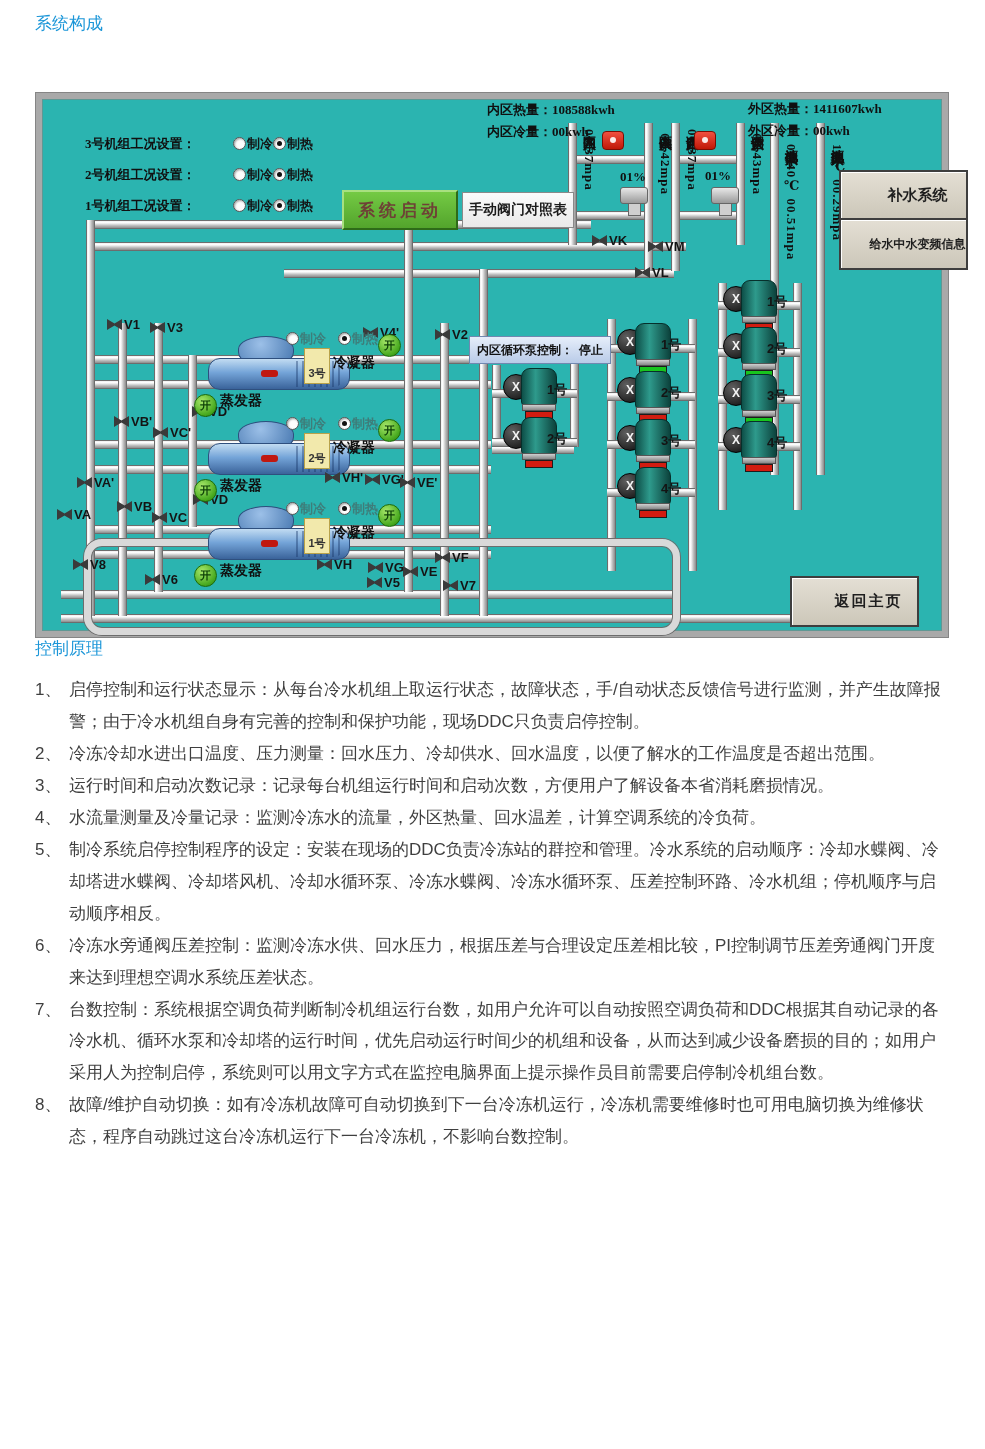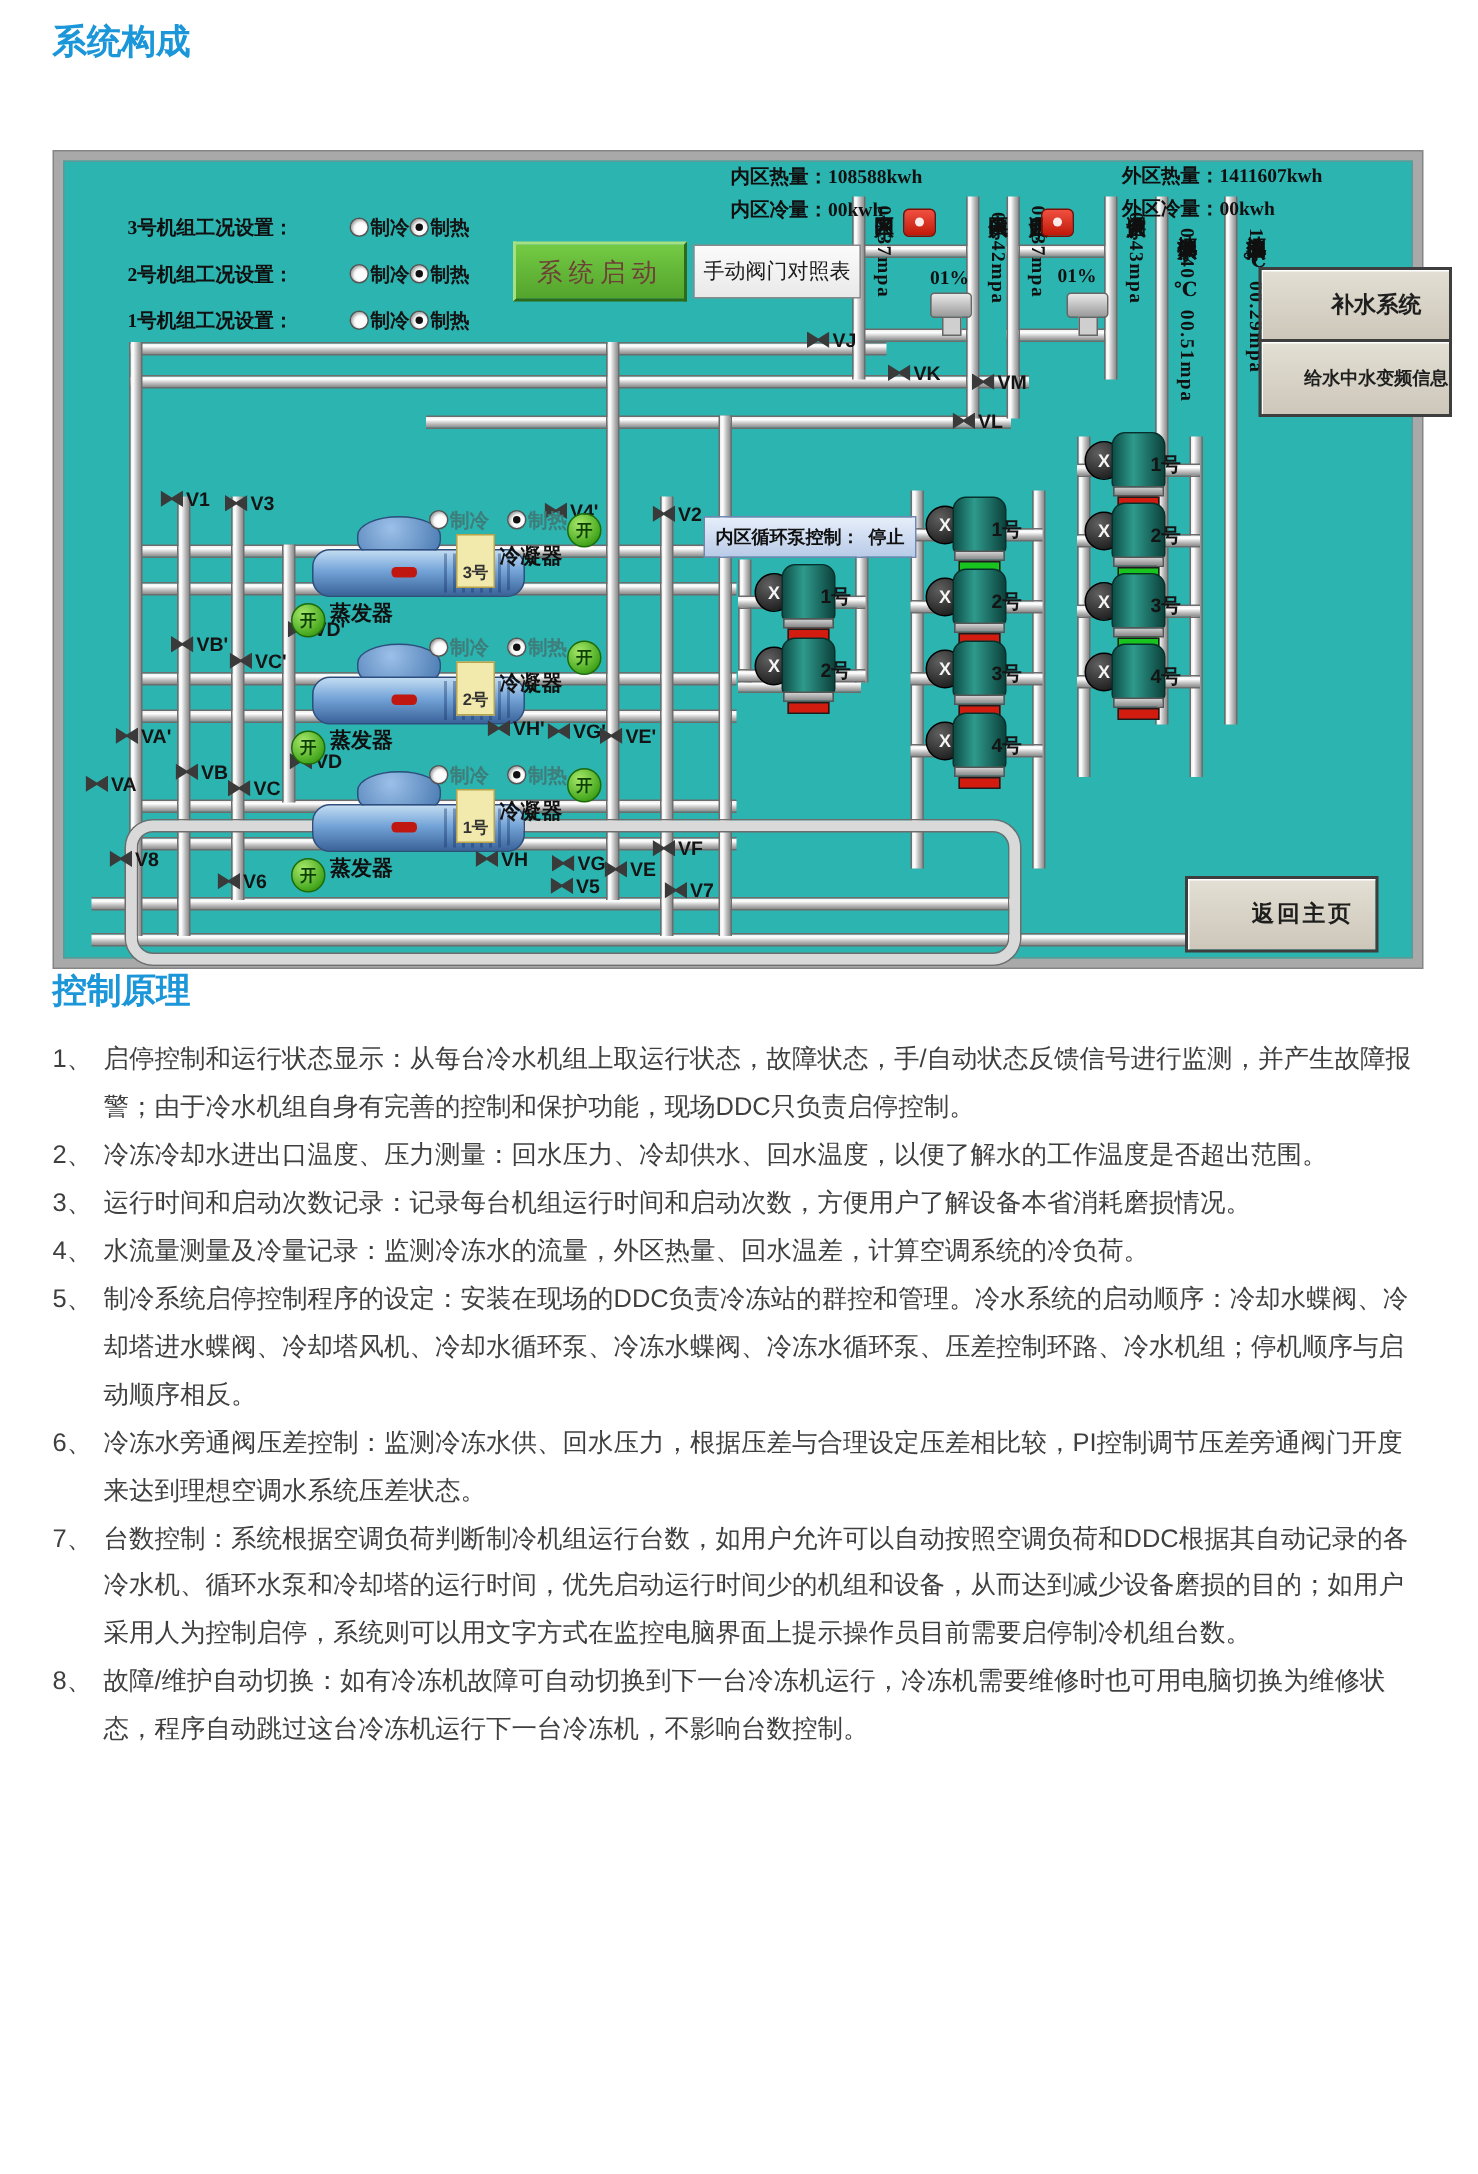--- a/index.html
+++ b/index.html
@@ -1,18 +1,18 @@
 <!DOCTYPE html>
 <html><head>
 <meta charset="utf-8">
 <style>
   html,body{margin:0;padding:0;background:#ffffff;}
   body{width:985px;font-family:"Liberation Sans","DejaVu Sans",sans-serif;}
   .page{padding:12px 38px 40px 35px;}
-  h2.sec{color:#1b96d8;font-size:23px;font-weight:bold;margin:0 0 14px 0;}
+  h2.sec{color:#1b96d8;font-size:17px;font-weight:normal;margin:0 0 14px 0;}
   .para{color:#3f3f3f;font-size:17px;line-height:1.6;margin:0 0 24px 0;}
   .sec-principle{margin-top:124px;}
   .principles{margin-top:14px;}
   .pr-item{display:flex;font-size:17px;color:#3f3f3f;line-height:1.88;}
   .pr-num{flex:0 0 34px;}
   .pr-text{flex:1;}
 
   
   .hmi{position:relative;width:912px;height:544px;margin:58px 0 0 1px;background:#a9a9a9;box-shadow:0 0 0 1px #858585;}
   .hmi-bg{position:absolute;left:6px;top:6px;right:6px;bottom:6px;background:#2bb4b0;border:1px solid #5f9894;}
@@ -25,21 +25,21 @@
   .valve-ic{position:absolute;width:15px;height:11px;background:#3a3a3a;clip-path:polygon(0 0,50% 42%,100% 0,100% 100%,50% 58%,0 100%);z-index:5;}
   .green-ind{position:absolute;width:21px;height:21px;border-radius:50%;background:radial-gradient(circle at 35% 30%,#a8e86a,#46a81e 70%,#2d7a10);border:1px solid #1d6b0a;color:#0c3f06;font:bold 11px "Liberation Serif",serif;display:flex;align-items:center;justify-content:center;z-index:6;}
   .red-dev{position:absolute;width:20px;height:17px;background:linear-gradient(180deg,#f05040,#c01808);border:1px solid #7a0e04;border-radius:4px;z-index:6;}
   .red-dev::after{content:"";position:absolute;left:7px;top:5px;width:6px;height:6px;border-radius:50%;background:#fff;opacity:.9;}
   .gray-valve{position:absolute;width:26px;height:15px;background:linear-gradient(180deg,#e8e8e8,#9a9a9a);border:1px solid #666;border-radius:3px;z-index:5;}
   .gray-valve::after{content:"";position:absolute;left:7px;top:15px;width:11px;height:11px;background:#cfcfcf;border:1px solid #666;}
   .radio{position:absolute;width:11px;height:11px;border-radius:50%;background:#fdfdfd;border:1px solid #555;box-shadow:inset 1px 1px 2px rgba(0,0,0,.35);z-index:6;}
   .radio.sel::after{content:"";position:absolute;left:3px;top:3px;width:5px;height:5px;border-radius:50%;background:#111;}
   .radio-label{position:absolute;font:bold 13px "Liberation Serif",serif;color:#141414;white-space:nowrap;z-index:6;}
   .radio-label.muted{color:#3e7d7a;}
-  .btn{position:absolute;display:flex;align-items:center;justify-content:center;font-family:"Liberation Serif","DejaVu Serif",serif;font-weight:normal;z-index:7;cursor:pointer;}
+  .btn{position:absolute;display:flex;align-items:center;justify-content:center;font-family:"Liberation Serif","DejaVu Serif",serif;font-weight:bold;z-index:7;cursor:pointer;margin-top:37px;}
   .btn-start{background:linear-gradient(180deg,#74ca44,#53a42c);border:2px solid;border-color:#a8e080 #2e6b18 #2e6b18 #a8e080;color:#6e4136;font-size:17px;letter-spacing:4px;}
   .btn-plain{background:linear-gradient(180deg,#fbfbfb,#e9e9e9);border:1px solid #8a8a8a;color:#1c1c1c;font-size:14px;}
   .panel-box{position:absolute;background:linear-gradient(180deg,#e4dfd4,#ccc7b9);border:2px solid #3e3e3e;box-shadow:inset 1px 1px 0 #fff;color:#1e1e1e;display:flex;align-items:center;justify-content:center;font-family:"Liberation Serif",serif;font-weight:bold;z-index:7;cursor:pointer;padding-left:28px;}
   .banner{position:absolute;background:linear-gradient(180deg,#e6eefa,#b9cbe8);border:1px solid #7088b0;color:#101010;font:bold 12px "Liberation Serif",serif;display:flex;align-items:center;justify-content:center;gap:6px;z-index:8;}
   .chiller-dome{position:absolute;width:54px;height:24px;border-radius:50% 50% 10px 10px;background:radial-gradient(circle at 40% 30%,#9cc0e8,#4a7ab2);border:1px solid #2e4f7e;z-index:4;}
   .chiller-cyl{position:absolute;height:30px;border-radius:12px;background:linear-gradient(180deg,#c2dcf2,#74a4d8 45%,#3a639a);border:1px solid #2e4f7e;z-index:4;}
   .chiller-ribs{position:absolute;right:5px;top:2px;bottom:2px;width:48px;background:repeating-linear-gradient(90deg,rgba(20,50,100,.38) 0 2px,transparent 2px 6px);border-radius:0 10px 10px 0;}
   .chiller-pill{position:absolute;left:52px;top:11px;width:17px;height:7px;background:#c01810;border-radius:3px;}
   .chiller-tag{position:absolute;width:24px;height:32px;background:#f2e9ac;border:1px solid #b8a24a;font:bold 11px "Liberation Sans",sans-serif;color:#333;display:flex;align-items:flex-end;justify-content:center;padding-bottom:2px;z-index:5;}
   .pump{position:absolute;width:52px;height:50px;z-index:5;}

